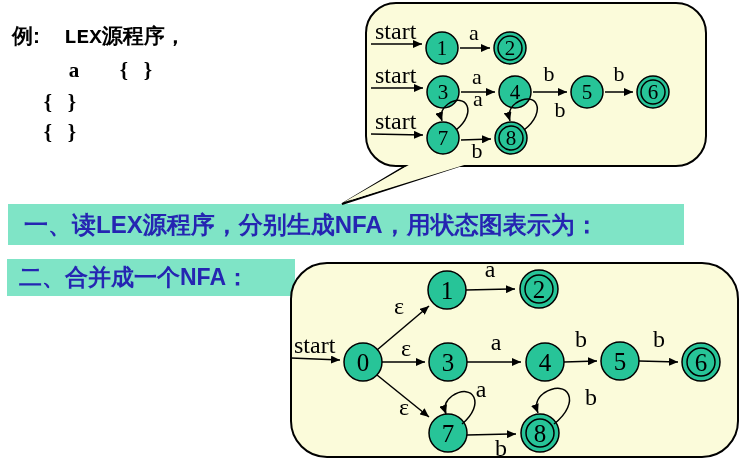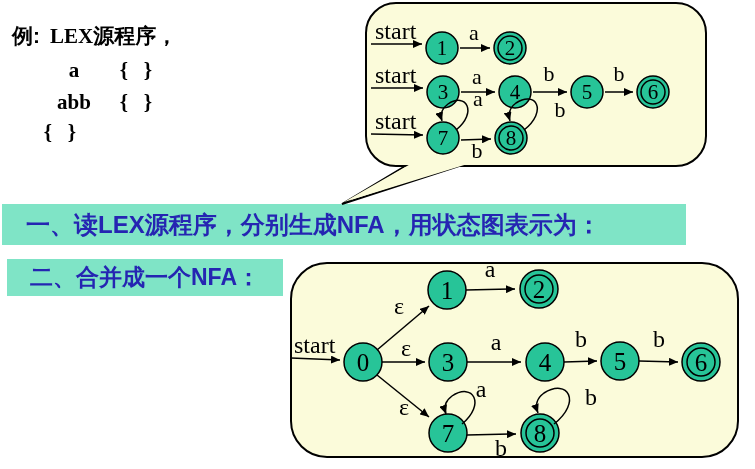--- a/index.html
+++ b/index.html
@@ -9,32 +9,32 @@
     --blue:#2525B2;
   }
   html,body{margin:0;padding:0;background:#fff;}
   .slide{
     position:relative;width:755px;height:469px;background:#ffffff;overflow:hidden;
     font-family:"Liberation Sans",sans-serif;
   }
   
   .ex-title{position:absolute;left:12px;top:22px;font-size:21px;font-weight:bold;color:#000;white-space:nowrap;}
   .ex-title .zh{font-family:"Liberation Sans",sans-serif;}
-  .ex-title .lex{font-family:Liberation Serif, serif;margin-left:10px;}
+  .ex-title .lex{font-family:Liberation Mono, monospace;margin-left:24px;}
   .rule-row{position:absolute;left:36px;display:flex;font-family:"Liberation Serif",serif;
             font-weight:bold;font-size:21px;color:#000;}
   .rule-row .pat{width:76px;text-align:center;}
   .rule-row .brc{width:24px;text-align:center;}
   .r0{top:58px}.r1{top:90px}.r2{top:120px}
   
   .bar{position:absolute;background:var(--bar);color:var(--blue);font-weight:bold;
        display:flex;align-items:center;white-space:nowrap;overflow:hidden;
        font-family:"Liberation Sans",sans-serif;}
-  .bar1{left:2px;top:204px;width:660px;height:41px;font-size:24px;padding-left:24px;}
-  .bar2{left:7px;top:259px;width:276px;height:37px;font-size:23px;justify-content:center;}
+  .bar1{left:8px;top:204px;width:660px;height:41px;font-size:24px;padding-left:16px;}
+  .bar2{left:7px;top:259px;width:276px;height:37px;font-size:23px;padding-left:12px;}
   
   .diagram{position:absolute;left:0;top:0;}
   .shape{fill:var(--bubble);stroke:#000;stroke-width:2;}
   .mask{fill:var(--bubble);stroke:none;}
   .edge{stroke:#000;stroke-width:1.5;fill:none;}
   .st{fill:var(--node);stroke:#000;stroke-width:1.5;}
   .ring{fill:none;stroke:#000;stroke-width:1.5;}
   text{font-family:"Liberation Serif",serif;fill:#000;}
   .start{font-size:24px;}
   .num{font-size:21px;text-anchor:middle;dominant-baseline:central;}
@@ -49,21 +49,20 @@
 
   <div class="ex-title">
     <span class="zh">例:</span><span class="lex">LEX源程序，</span>
   </div>
   <div class="rule-row r0">
     <span class="pat">a</span>
     <span class="brc">{</span>
     <span class="brc">}</span>
   </div>
   <div class="rule-row r1">
-    <span class="pat">abb</span>
     <span class="brc">{</span>
     <span class="brc">}</span>
   </div>
   <div class="rule-row r2">
     <span class="brc">{</span>
     <span class="brc">}</span>
   </div>
 
   <div class="bar bar1">
     <span>一、读LEX源程序，分别生成NFA，用状态图表示为：</span>

